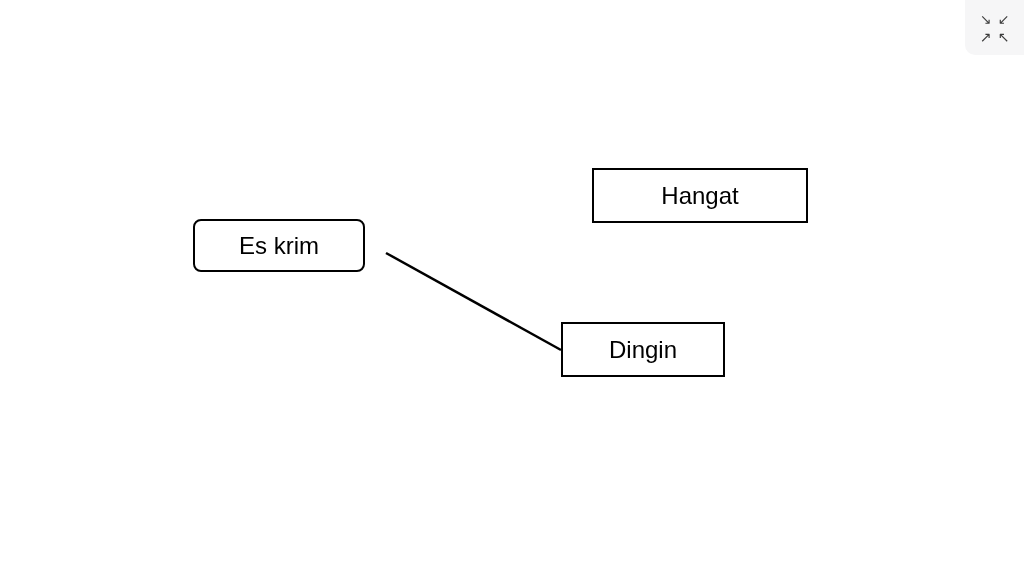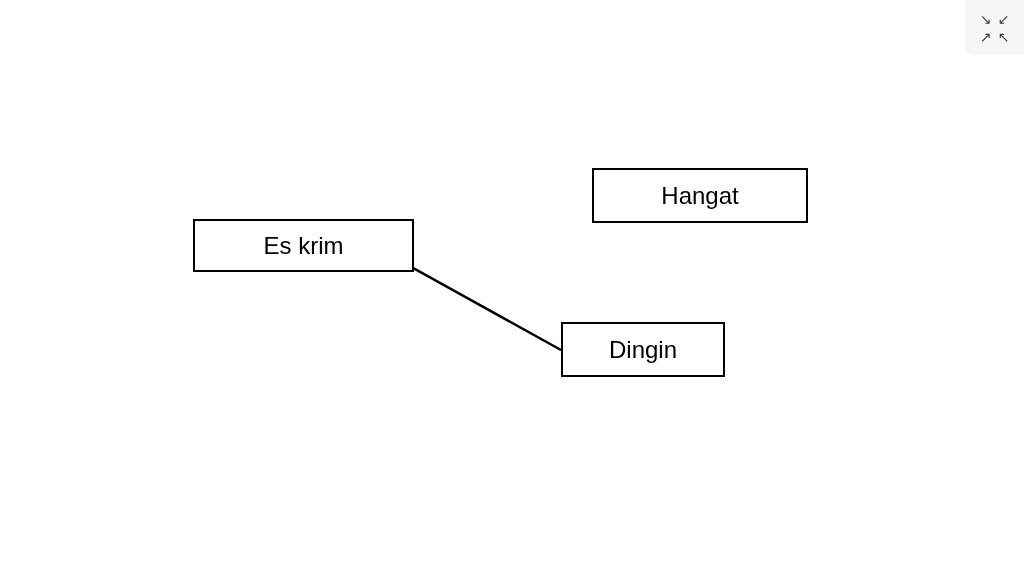--- a/index.html
+++ b/index.html
@@ -23,21 +23,21 @@
     align-items: center;
     justify-content: center;
     background: #ffffff;
     border: 2px solid #000000;
     color: #000000;
     font-size: 24px;
     line-height: 1;
     cursor: pointer;
     user-select: none;
   }
-  .box-es-krim { left: 193px; top: 219px; width: 221px; height: 53px; }
+  .box-es-krim { left: 193px; top: 219px; width: 172px; height: 53px; border-radius: 8px; }
   .box-hangat  { left: 560px; top: 168px; width: 216px; height: 55px; margin-left: 32px; }
   .box-dingin  { left: 561px; top: 322px; width: 164px; height: 55px; }
   .fullscreen-btn {
     position: absolute;
     top: 0;
     right: 0;
     width: 59px;
     height: 55px;
     background: #f6f6f7;
     border: none;

